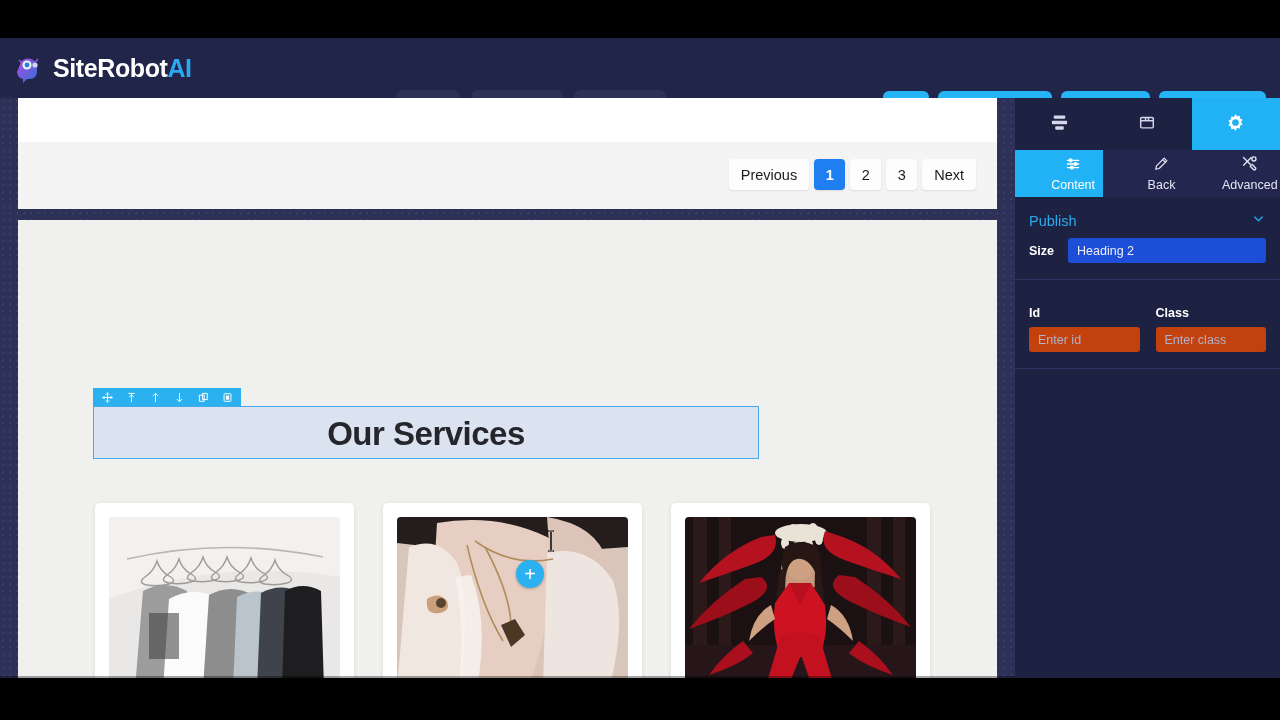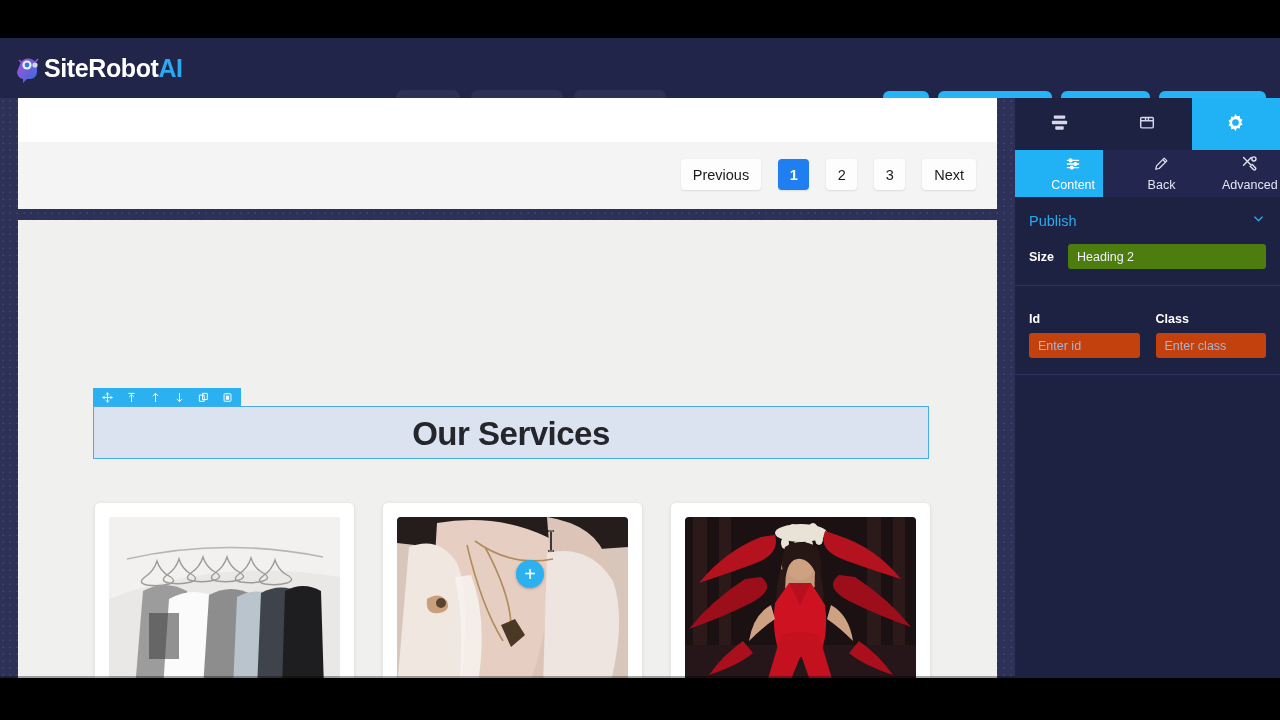--- a/index.html
+++ b/index.html
@@ -18,21 +18,21 @@
     background: #1d2039;
     overflow: hidden;
   }
 
   
   #topbar {
     position: absolute; left: 0; top: 0; width: 1280px; height: 60px;
     background: #22254a;
     display: flex; align-items: center;
   }
-  #brand { display: flex; align-items: center; margin-left: 14px; }
+  #brand { display: flex; align-items: center; gap: 9px; margin-left: 14px; }
   #brand-logo { width: 30px; height: 30px; position: relative; }
   #brand-text {
     font-size: 25px; font-weight: bold; color: #ffffff;
     letter-spacing: -0.4px; line-height: 1;
   }
   #brand-text .ai { color: #2ba8f0; }
 
   .tool-group {
     display: flex; align-items: center;
     background: #2e3157; border-radius: 7px; height: 30px; padding: 0 4px;
@@ -70,39 +70,39 @@
   #page-a {
     position: absolute; left: 18px; top: 0px; width: 979px; height: 111px;
     background: #ffffff; overflow: hidden;
   }
   #page-a-inner {
     position: absolute; left: 0; top: 44px; right: 0; bottom: 0;
     background: #f4f4f4;
   }
   #paginate {
     position: absolute; right: 21px; top: 17px;
-    display: flex; align-items: center; gap: 17px;
+    display: flex; align-items: center; gap: 5px;
   }
   .pg {
     min-width: 30px; height: 31px; border-radius: 4px; background: #fdfdfd;
     display: flex; align-items: center; justify-content: center;
     font-size: 14.5px; color: #1b1b1b; padding: 0 12px; cursor: pointer;
     box-shadow: 0 1px 2px rgba(0,0,0,.10);
   }
   .pg.num { padding: 0 11px; min-width: 31px; }
   .pg.active { background: #1f7ef0; color: #fff; font-weight: bold; }
 
   #page-b {
     position: absolute; left: 18px; top: 122px; width: 979px; height: 458px;
     background: #f0f0ee; overflow: hidden;
   }
 
   
   #heading-block {
-    position: absolute; left: 75px; top: 186px; width: 836px; height: 53px;
+    position: absolute; left: 75px; top: 186px; width: 666px; height: 53px;
     background: #dbe2f0; border: 1px solid #4aa9e8;
   }
   #heading-text {
     position: absolute; left: 0; right: 0; top: 8px; text-align: center;
     font-size: 33px; font-weight: bold; color: #24262b; letter-spacing: -0.5px;
   }
   #sel-toolbar {
     position: absolute; left: 75px; top: 168px; height: 18px;
     background: #2bb0f0; display: flex; align-items: center;
     padding: 0 3px; gap: 2px;
@@ -162,24 +162,24 @@
   .sec {
     padding: 14px 14px 16px 14px;
     border-bottom: 1px solid #2e3365;
   }
   .sec-head {
     display: flex; align-items: center; justify-content: space-between;
     cursor: pointer;
   }
   .sec-title { color: #2aabee; font-size: 14.5px; }
   .sec-chev { color: #2aabee; }
-  .row { display: flex; align-items: center; margin-top: 14px; }
+  .row { display: flex; align-items: center; margin-top: 8px; }
   .fld-label { color: #ffffff; font-size: 12.5px; font-weight: bold; }
   .select-box {
-    flex: 1; margin-left: 14px; height: 25px; background: #4d7c0f;
+    flex: 1; margin-left: 14px; height: 25px; background: #1d4ed8;
     border-radius: 3px; color: #f0f1f8; font-size: 12.5px;
     display: flex; align-items: center; padding: 0 9px;
     cursor: pointer;
   }
   .pair { display: flex; gap: 16px; margin-top: 12px; }
   .pair > div { flex: 1; }
   .inp {
     margin-top: 7px; width: 100%; height: 25px; background: #c2410c;
     border: none; border-radius: 3px; color: #e9eaf4; font-size: 12.5px;
     padding: 0 9px; font-family: "Liberation Sans", sans-serif;

